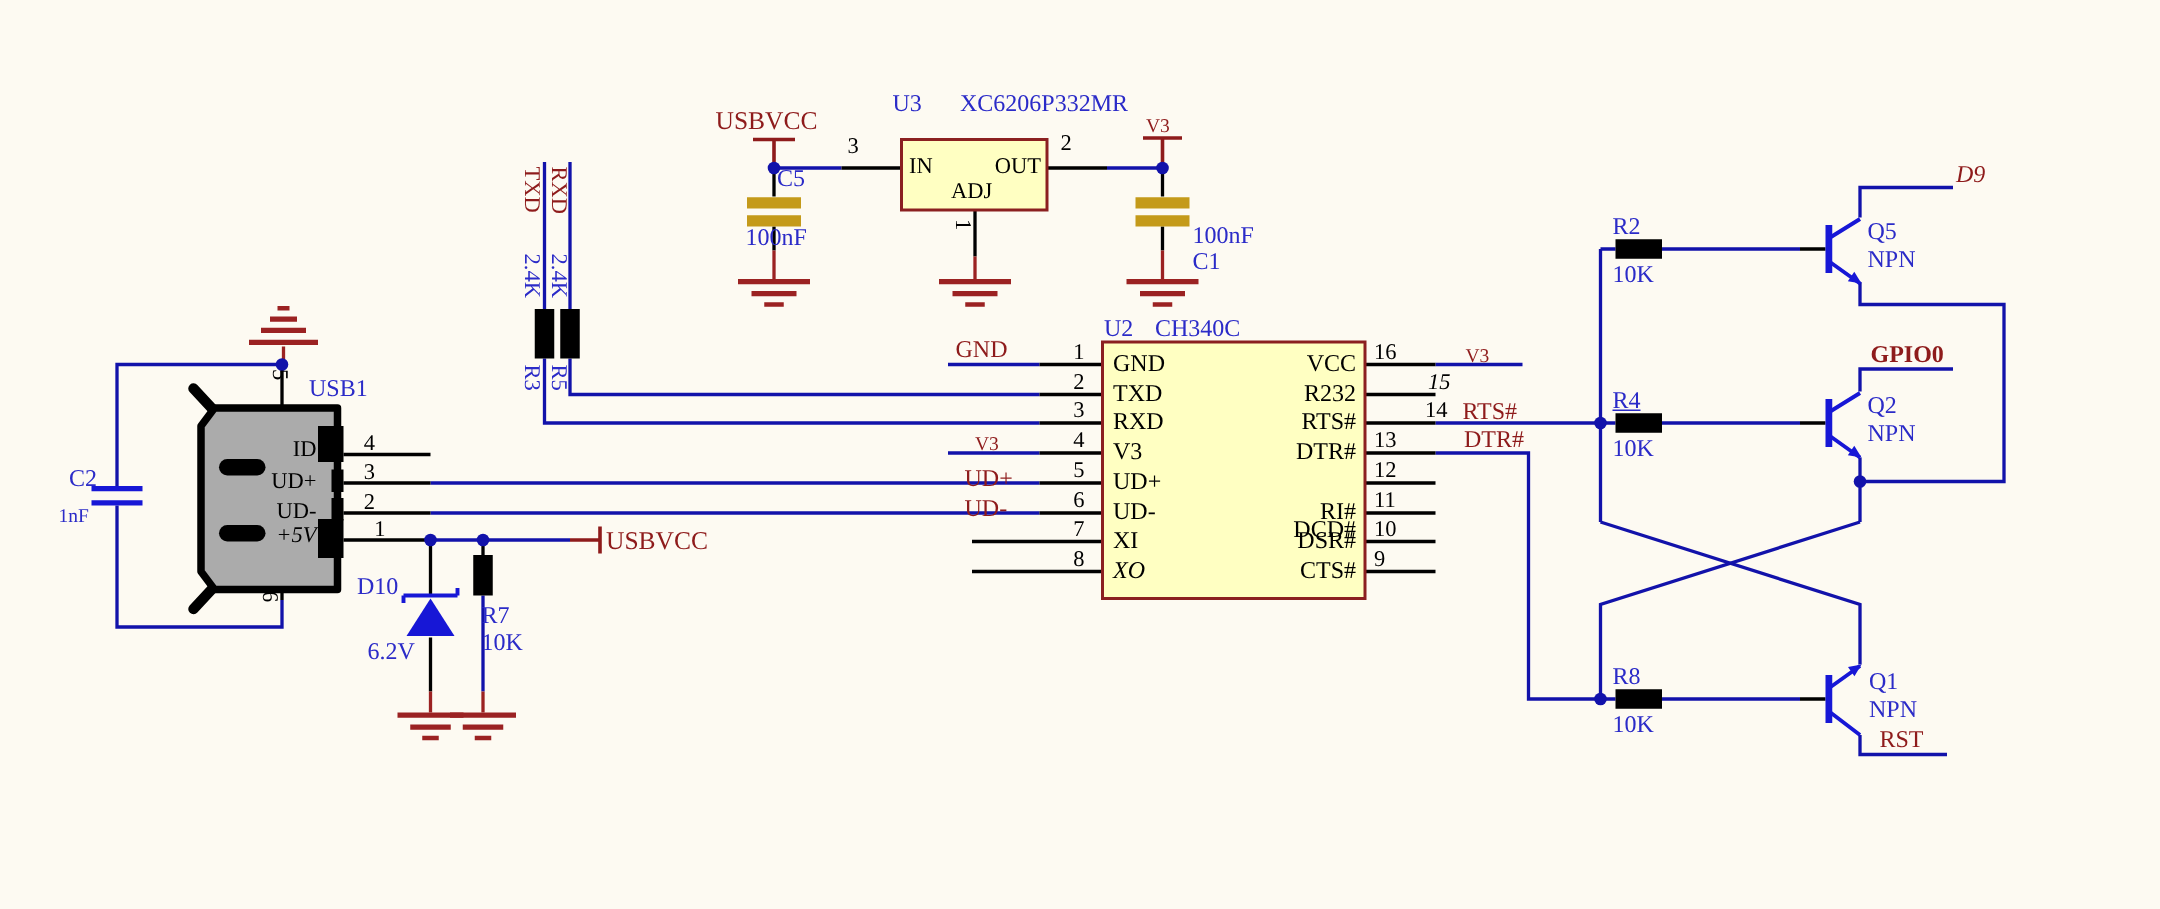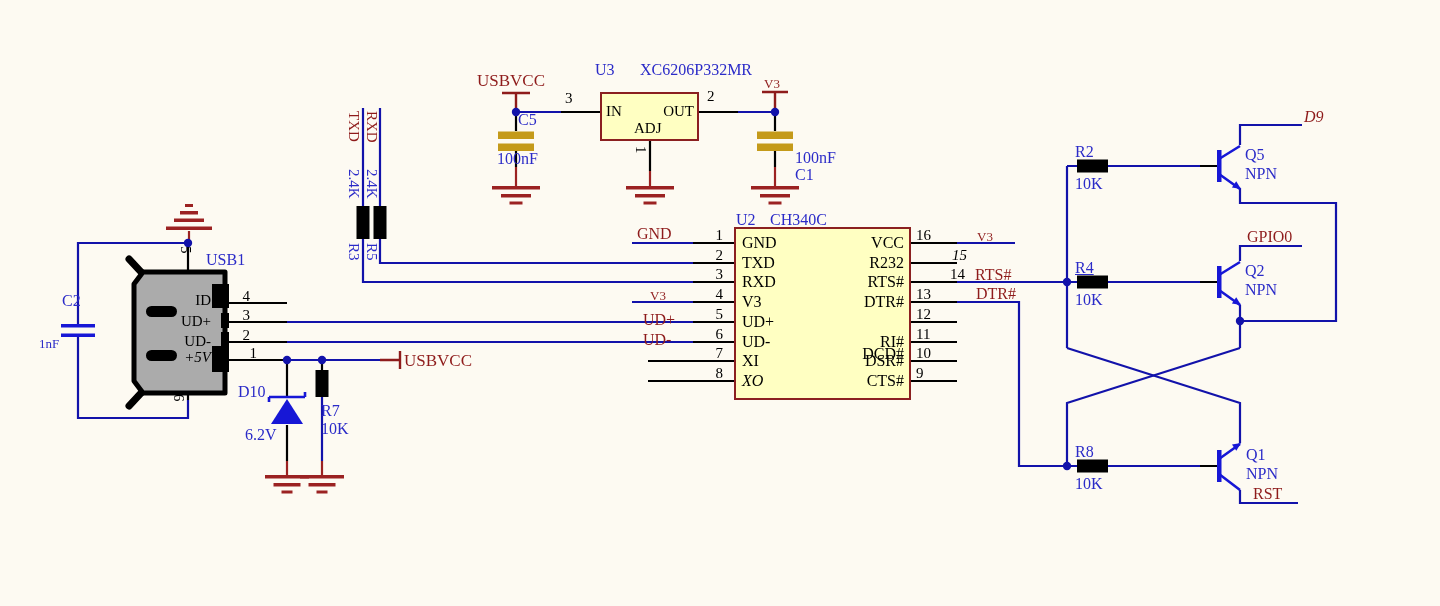--- a/index.html
+++ b/index.html
@@ -229,21 +229,21 @@
 <div class="lbl blk s15 rot" style="left:193px;top:246px;">5</div>
 <div class="lbl blk s15 rot" style="left:186px;top:394px;">6</div>
 <div class="lbl blk s15 ra" style="left:226px;top:289px;width:24px;">4</div>
 <div class="lbl blk s15 ra" style="left:226px;top:308px;width:24px;">3</div>
 <div class="lbl blk s15 ra" style="left:226px;top:328px;width:24px;">2</div>
 <div class="lbl blk s15 ra" style="left:233px;top:346px;width:24px;">1</div>
 <div class="lbl blk s15 ra" style="left:161px;top:293px;width:50px;">ID</div>
 <div class="lbl blk s15 ra" style="left:161px;top:314px;width:50px;">UD+</div>
 <div class="lbl blk s15 ra" style="left:161px;top:334px;width:50px;">UD-</div>
 <div class="lbl blk s15 ra" style="left:161px;top:350px;width:50px;font-style:italic;">+5V</div>
-<div class="lbl blue s16" style="left:46px;top:293px;margin-left:16px;">C2</div>
+<div class="lbl blue s16" style="left:46px;top:312px;">C2</div>
 <div class="lbl blue s13" style="left:39px;top:337px;">1nF</div>
 <div class="lbl red s17" style="left:404px;top:352px;">USBVCC</div>
 <div class="lbl blue s16" style="left:238px;top:384px;">D10</div>
 <div class="lbl blue s16" style="left:245px;top:427px;">6.2V</div>
 <div class="lbl blue s16" style="left:321px;top:403px;">R7</div>
 <div class="lbl blue s16" style="left:321px;top:421px;">10K</div>
 
 <div class="lbl blue s16" style="left:736px;top:212px;">U2</div>
 <div class="lbl blue s16" style="left:770px;top:212px;">CH340C</div>
 <div class="lbl red s16" style="left:637px;top:226px;">GND</div>
@@ -293,20 +293,20 @@
 
 <div class="lbl blue s16" style="left:1075px;top:144px;">R2</div>
 <div class="lbl blue s16" style="left:1075px;top:176px;">10K</div>
 <div class="lbl blue s16" style="left:1075px;top:260px;text-decoration:underline;">R4</div>
 <div class="lbl blue s16" style="left:1075px;top:292px;">10K</div>
 <div class="lbl blue s16" style="left:1075px;top:444px;">R8</div>
 <div class="lbl blue s16" style="left:1075px;top:476px;">10K</div>
 <div class="lbl red s16" style="left:1304px;top:109px;font-style:italic;">D9</div>
 <div class="lbl blue s16" style="left:1245px;top:147px;">Q5</div>
 <div class="lbl blue s16" style="left:1245px;top:166px;">NPN</div>
-<div class="lbl red s16" style="left:1247px;top:229px;">GPIO0</div>
+<div class="lbl red s16" style="left:1247px;top:229px;font-weight:bold;">GPIO0</div>
 <div class="lbl blue s16" style="left:1245px;top:263px;">Q2</div>
 <div class="lbl blue s16" style="left:1245px;top:282px;">NPN</div>
 <div class="lbl blue s16" style="left:1246px;top:447px;">Q1</div>
 <div class="lbl blue s16" style="left:1246px;top:466px;">NPN</div>
 <div class="lbl red s16" style="left:1253px;top:486px;">RST</div>
 
 </div>
 
 </body></html>

